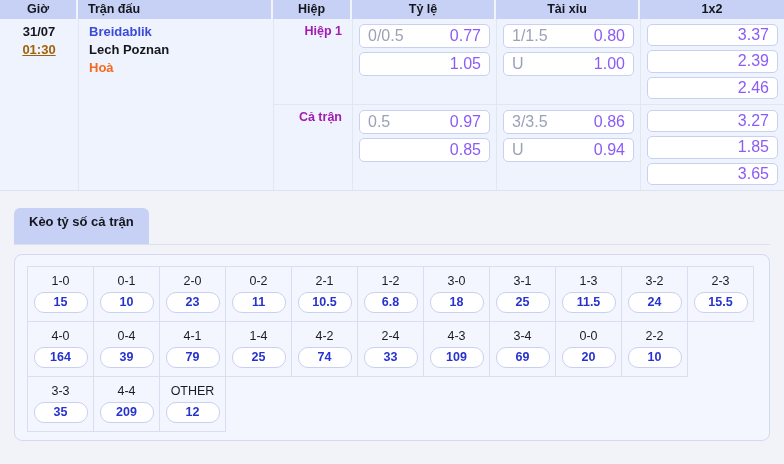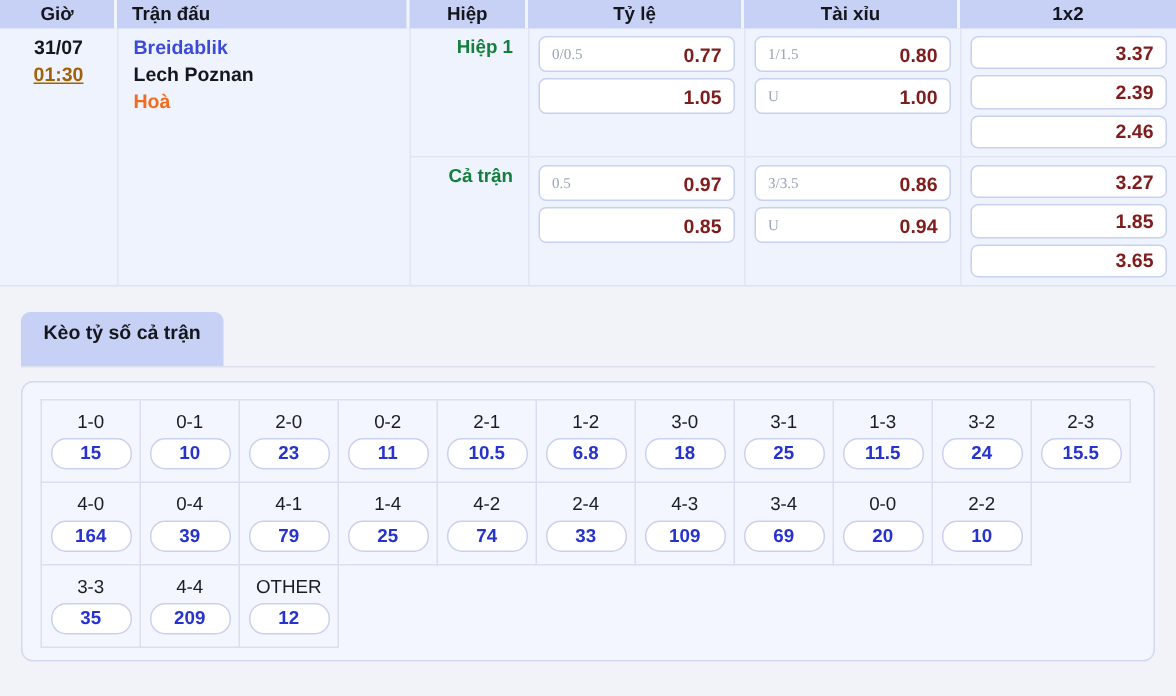--- a/index.html
+++ b/index.html
@@ -29,28 +29,28 @@
   .m-time{color:#a16207;text-decoration:underline;}
 
   .col-match{width:195px;padding:4px 0 0 10px;font-weight:bold;font-size:13px;line-height:18px;}
   .m-home{color:#3b4bd8;}
   .m-away{color:#15171d;}
   .m-draw{color:#f26b1f;}
 
   .col-hiep{width:79px;}
   .sec{height:85px;box-sizing:border-box;}
   .sec.sec2{border-top:1px solid #e2e5f2;height:86px;}
-  .sec-label{text-align:right;padding:5px 10px 0 0;color:#15803d;font-weight:bold;font-size:12.5px;}
+  .sec-label{text-align:right;padding:5px 10px 0 0;color:#a21caf;font-weight:bold;font-size:12.5px;}
 
   .col-odds{width:144px;}
   .col-odds .sec{padding:5px 6px;display:flex;flex-direction:column;gap:4px;}
   .obox{height:24px;box-sizing:border-box;background:#ffffff;border:1px solid #c9d1f0;
         border-radius:5px;display:flex;align-items:center;padding:0 8px;cursor:pointer;}
-  .obox .line{font-size:10px;color:#9aa2b6;font-family:Liberation Serif, serif;}
-  .obox .val{font-size:13px;font-weight:bold;color:#7f1d1d;margin-left:auto;}
+  .obox .line{font-size:16px;color:#9aa2b6;}
+  .obox .val{font-size:16px;font-weight:normal;color:#8b5cf6;margin-left:auto;}
 
   
   .tabs-row{margin:17px 14px 0;border-bottom:1px solid #dde1ee;}
   .tab{display:inline-block;background:#c7d1f6;border-radius:6px 6px 0 0;
        padding:6px 15px 15px;font-weight:bold;font-size:13px;color:#14161c;cursor:pointer;}
 
   
   .score-panel{margin:9px 14px 0;background:#f3f6fe;border:1px solid #d2d9f0;
                border-radius:8px;padding:11px 12px 8px;}
   .grid{display:inline-block;border-top:1px solid #d9def0;border-left:1px solid #d9def0;}

